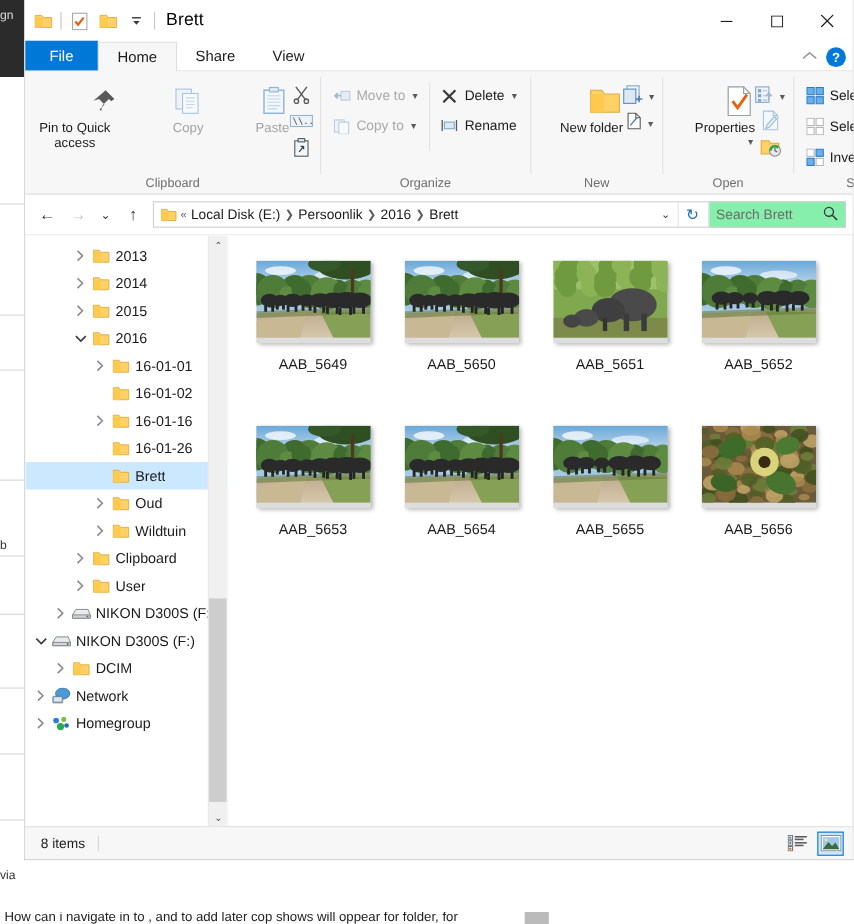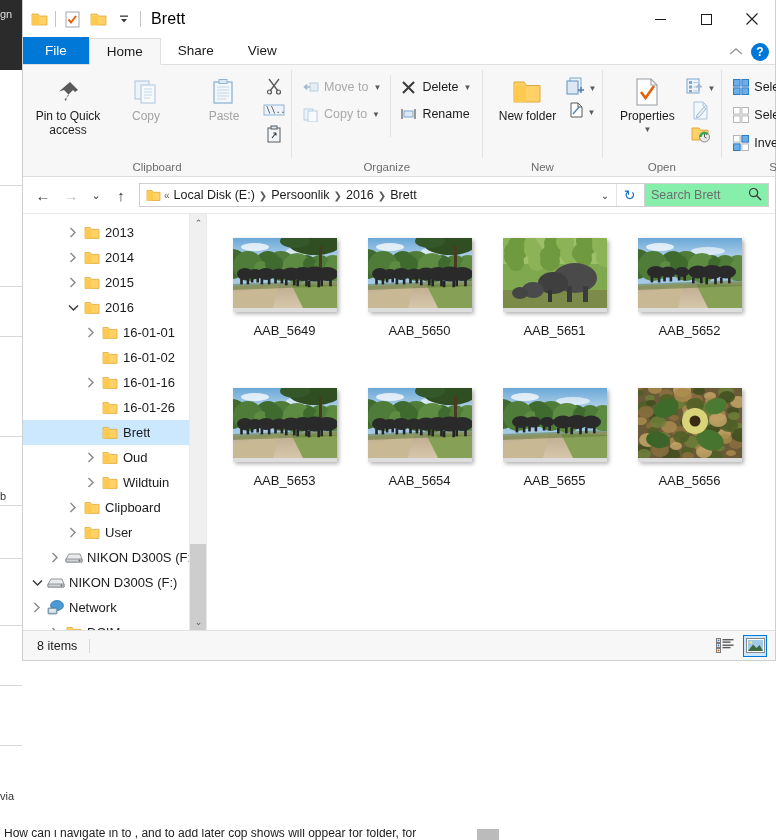--- a/index.html
+++ b/index.html
@@ -20,21 +20,21 @@
     position: absolute; left: 0; top: 829px; width: 776px; height: 11px;
     overflow: hidden; background: #ffffff;
   }
   .bottom-strip .bt {
     position: absolute; left: 4px; top: -3px; font-size: 12px; color: #222; white-space: nowrap;
   }
   .bottom-strip .bgap { position:absolute; left: 477px; top:0; width: 22px; height: 11px; background:#bbb; }
 
   
   .window {
-    position: absolute; left: 22px; top: 0; width: 754px; height: 661px;
+    position: absolute; left: 22px; top: 0; width: 754px; height: 782px;
     background: #ffffff; border: 1px solid #cfcfcf; border-top: none;
     display: flex; flex-direction: column;
   }
 
   
   .titlebar {
     height: 38px; display: flex; align-items: center; background: #ffffff;
     position: relative; flex: none;
   }
   .qat { display: flex; align-items: center; padding-left: 6px; gap: 6px; height: 100%; }
@@ -80,21 +80,21 @@
   }
   .rgroup + .rgroup::before {
     content: ""; position: absolute; left: 0; top: 5px; width: 1px; height: 88px; background: #e2e2e2;
   }
   .rgroup-body { flex: 1; display: flex; align-items: flex-start; padding: 0 6px; }
   .rgroup-label {
     font-size: 11.5px; color: #6d6d6d; height: 19px; line-height: 19px; width: 100%;
     text-align: center;
   }
   .big-btn {
-    width: 78px; display: flex; flex-direction: column; align-items: center;
+    width: 78px; display: flex; flex-direction: column; align-items: flex-end;
     padding-top: 6px; font-size: 12px; color: #1b1b1b; text-align: center; line-height: 14px;
   }
   .big-btn .bi { height: 34px; display: flex; align-items: center; justify-content: center; }
   .big-btn.dim { color: #a3a3a3; }
   .small-col { display: flex; flex-direction: column; padding-top: 6px; gap: 3px; }
   .small-btn {
     display: flex; align-items: center; gap: 5px; height: 24px; padding: 0 5px;
     font-size: 12.5px; color: #1b1b1b; white-space: nowrap; text-align: center;
   }
   .small-btn.dim { color: #a9a9a9; }
@@ -769,48 +769,48 @@
               <span class="tico">
                 <svg width="20" height="14" viewBox="0 0 20 14">
                   <path d="M2 8 L5 3 h11 l2 5 v3 H2 z" fill="#e9ecef" stroke="#8a8a8a" stroke-width="0.9"></path>
                   <path d="M2 8 h16 v3 H2 z" fill="#cfd4d9" stroke="#8a8a8a" stroke-width="0.9"></path>
                   <circle cx="15.5" cy="9.5" r="0.9" fill="#6a6a6a"></circle>
                 </svg>
               </span>
               <span class="tlabel">NIKON D300S (F:)</span>
             </div>
             <div class="tnode">
+              <span class="tchev" style="margin-left: 24px;">
+                <svg width="8" height="11" viewBox="0 0 8 11">
+                  <path d="M1.5 1 L6 5.5 L1.5 10" stroke="#8c8c8c" stroke-width="1.5" fill="none"></path>
+                </svg>
+              </span>
+              <span class="tico">
+                <svg width="16" height="14" viewBox="0 0 16 14">
+                  <path d="M1 1.5h5.2l1.4 1.9H15v9H1z" fill="#ffd166" stroke="#e0a93b" stroke-width="0.8"></path>
+                  <path d="M1 3.4h6.4v9H1z" fill="#fdc94f"></path>
+                </svg>
+              </span>
+              <span class="tlabel">DCIM</span>
+            </div>
+            <div class="tnode">
               <span class="tchev" style="margin-left: 6px;">
                 <svg width="8" height="11" viewBox="0 0 8 11">
                   <path d="M1.5 1 L6 5.5 L1.5 10" stroke="#8c8c8c" stroke-width="1.5" fill="none"></path>
                 </svg>
               </span>
               <span class="tico">
                 <svg width="18" height="16" viewBox="0 0 18 16">
                   <ellipse cx="10" cy="5.5" rx="6.5" ry="5" fill="#4a9ad4"></ellipse>
                   <ellipse cx="10" cy="5.5" rx="6.5" ry="5" fill="none" stroke="#2b6fa8" stroke-width="0.7"></ellipse>
                   <rect x="1" y="8" width="9" height="6" rx="0.8" fill="#9fb6c9" stroke="#5d7687" stroke-width="0.7"></rect>
                   <rect x="2.2" y="9" width="6.6" height="3.6" fill="#dfe8ef"></rect>
                 </svg>
               </span>
               <span class="tlabel">Network</span>
-            </div>
-            <div class="tnode">
-              <span class="tchev" style="margin-left: 24px;">
-                <svg width="8" height="11" viewBox="0 0 8 11">
-                  <path d="M1.5 1 L6 5.5 L1.5 10" stroke="#8c8c8c" stroke-width="1.5" fill="none"></path>
-                </svg>
-              </span>
-              <span class="tico">
-                <svg width="16" height="14" viewBox="0 0 16 14">
-                  <path d="M1 1.5h5.2l1.4 1.9H15v9H1z" fill="#ffd166" stroke="#e0a93b" stroke-width="0.8"></path>
-                  <path d="M1 3.4h6.4v9H1z" fill="#fdc94f"></path>
-                </svg>
-              </span>
-              <span class="tlabel">DCIM</span>
             </div>
             <div class="tnode">
               <span class="tchev" style="margin-left: 6px;">
                 <svg width="8" height="11" viewBox="0 0 8 11">
                   <path d="M1.5 1 L6 5.5 L1.5 10" stroke="#8c8c8c" stroke-width="1.5" fill="none"></path>
                 </svg>
               </span>
               <span class="tico">
                 <svg width="18" height="16" viewBox="0 0 18 16">
                   <circle cx="4" cy="5" r="2.6" fill="#2f7fd0"></circle>

